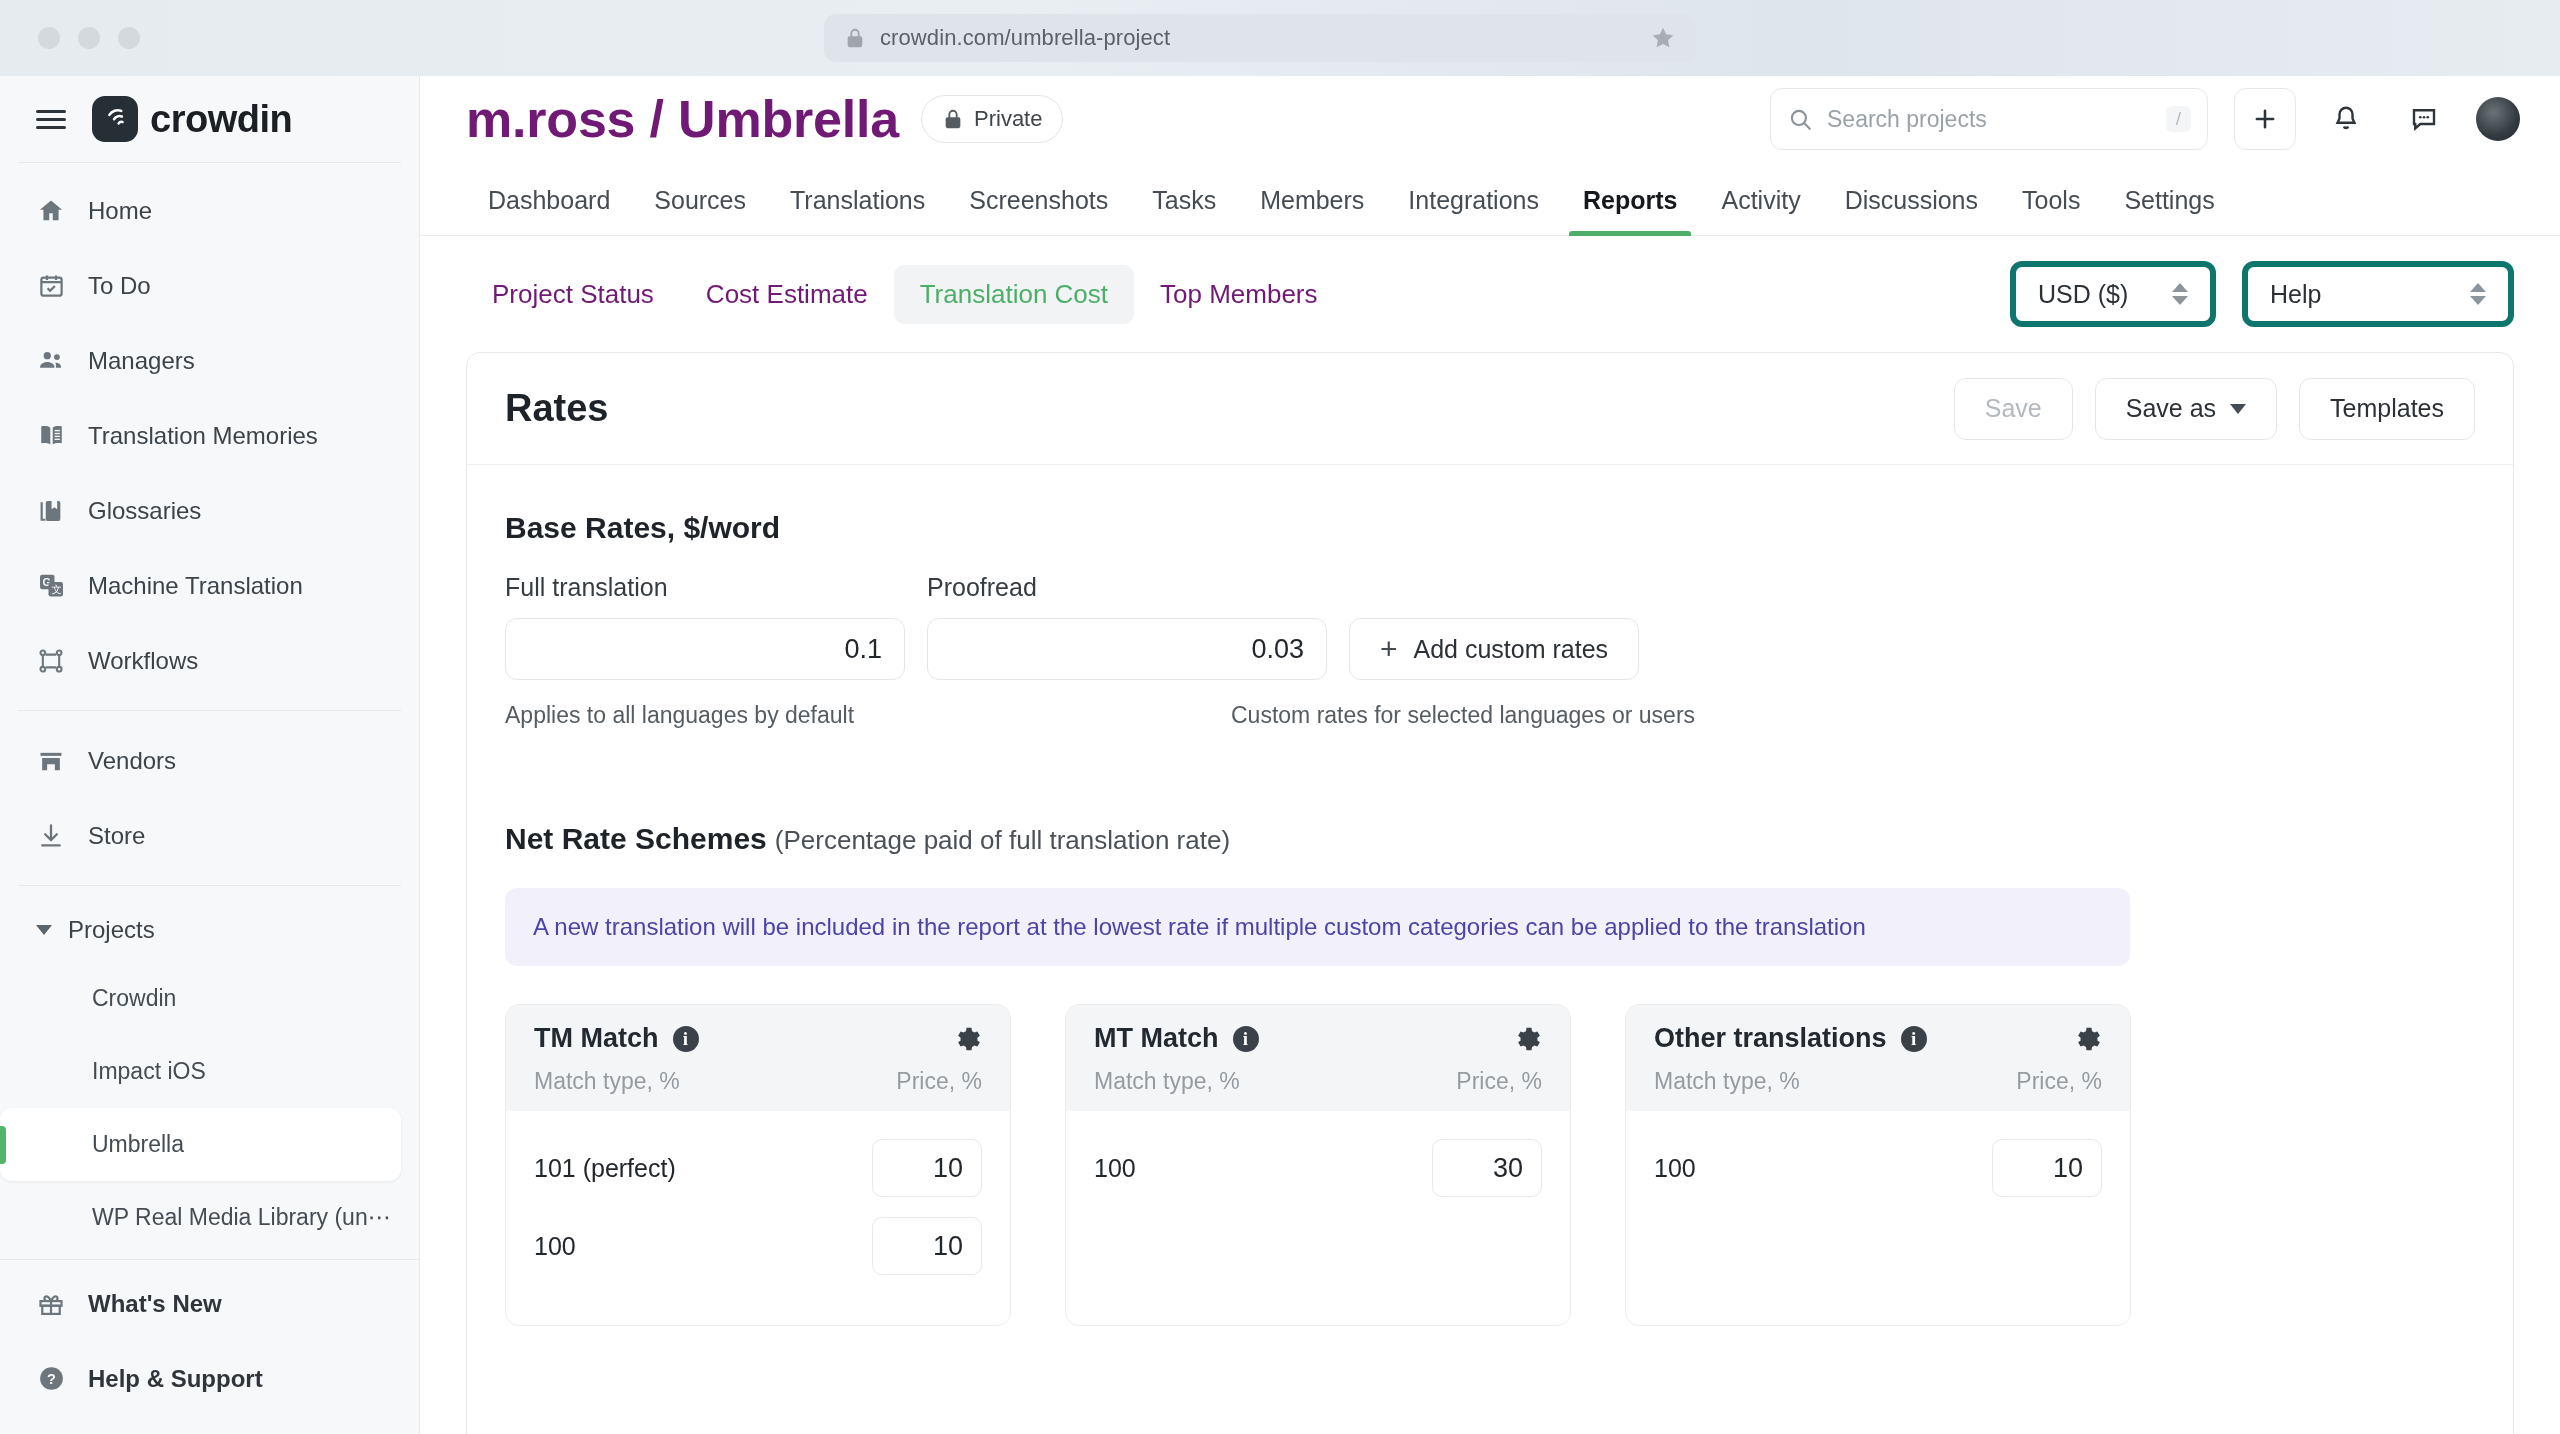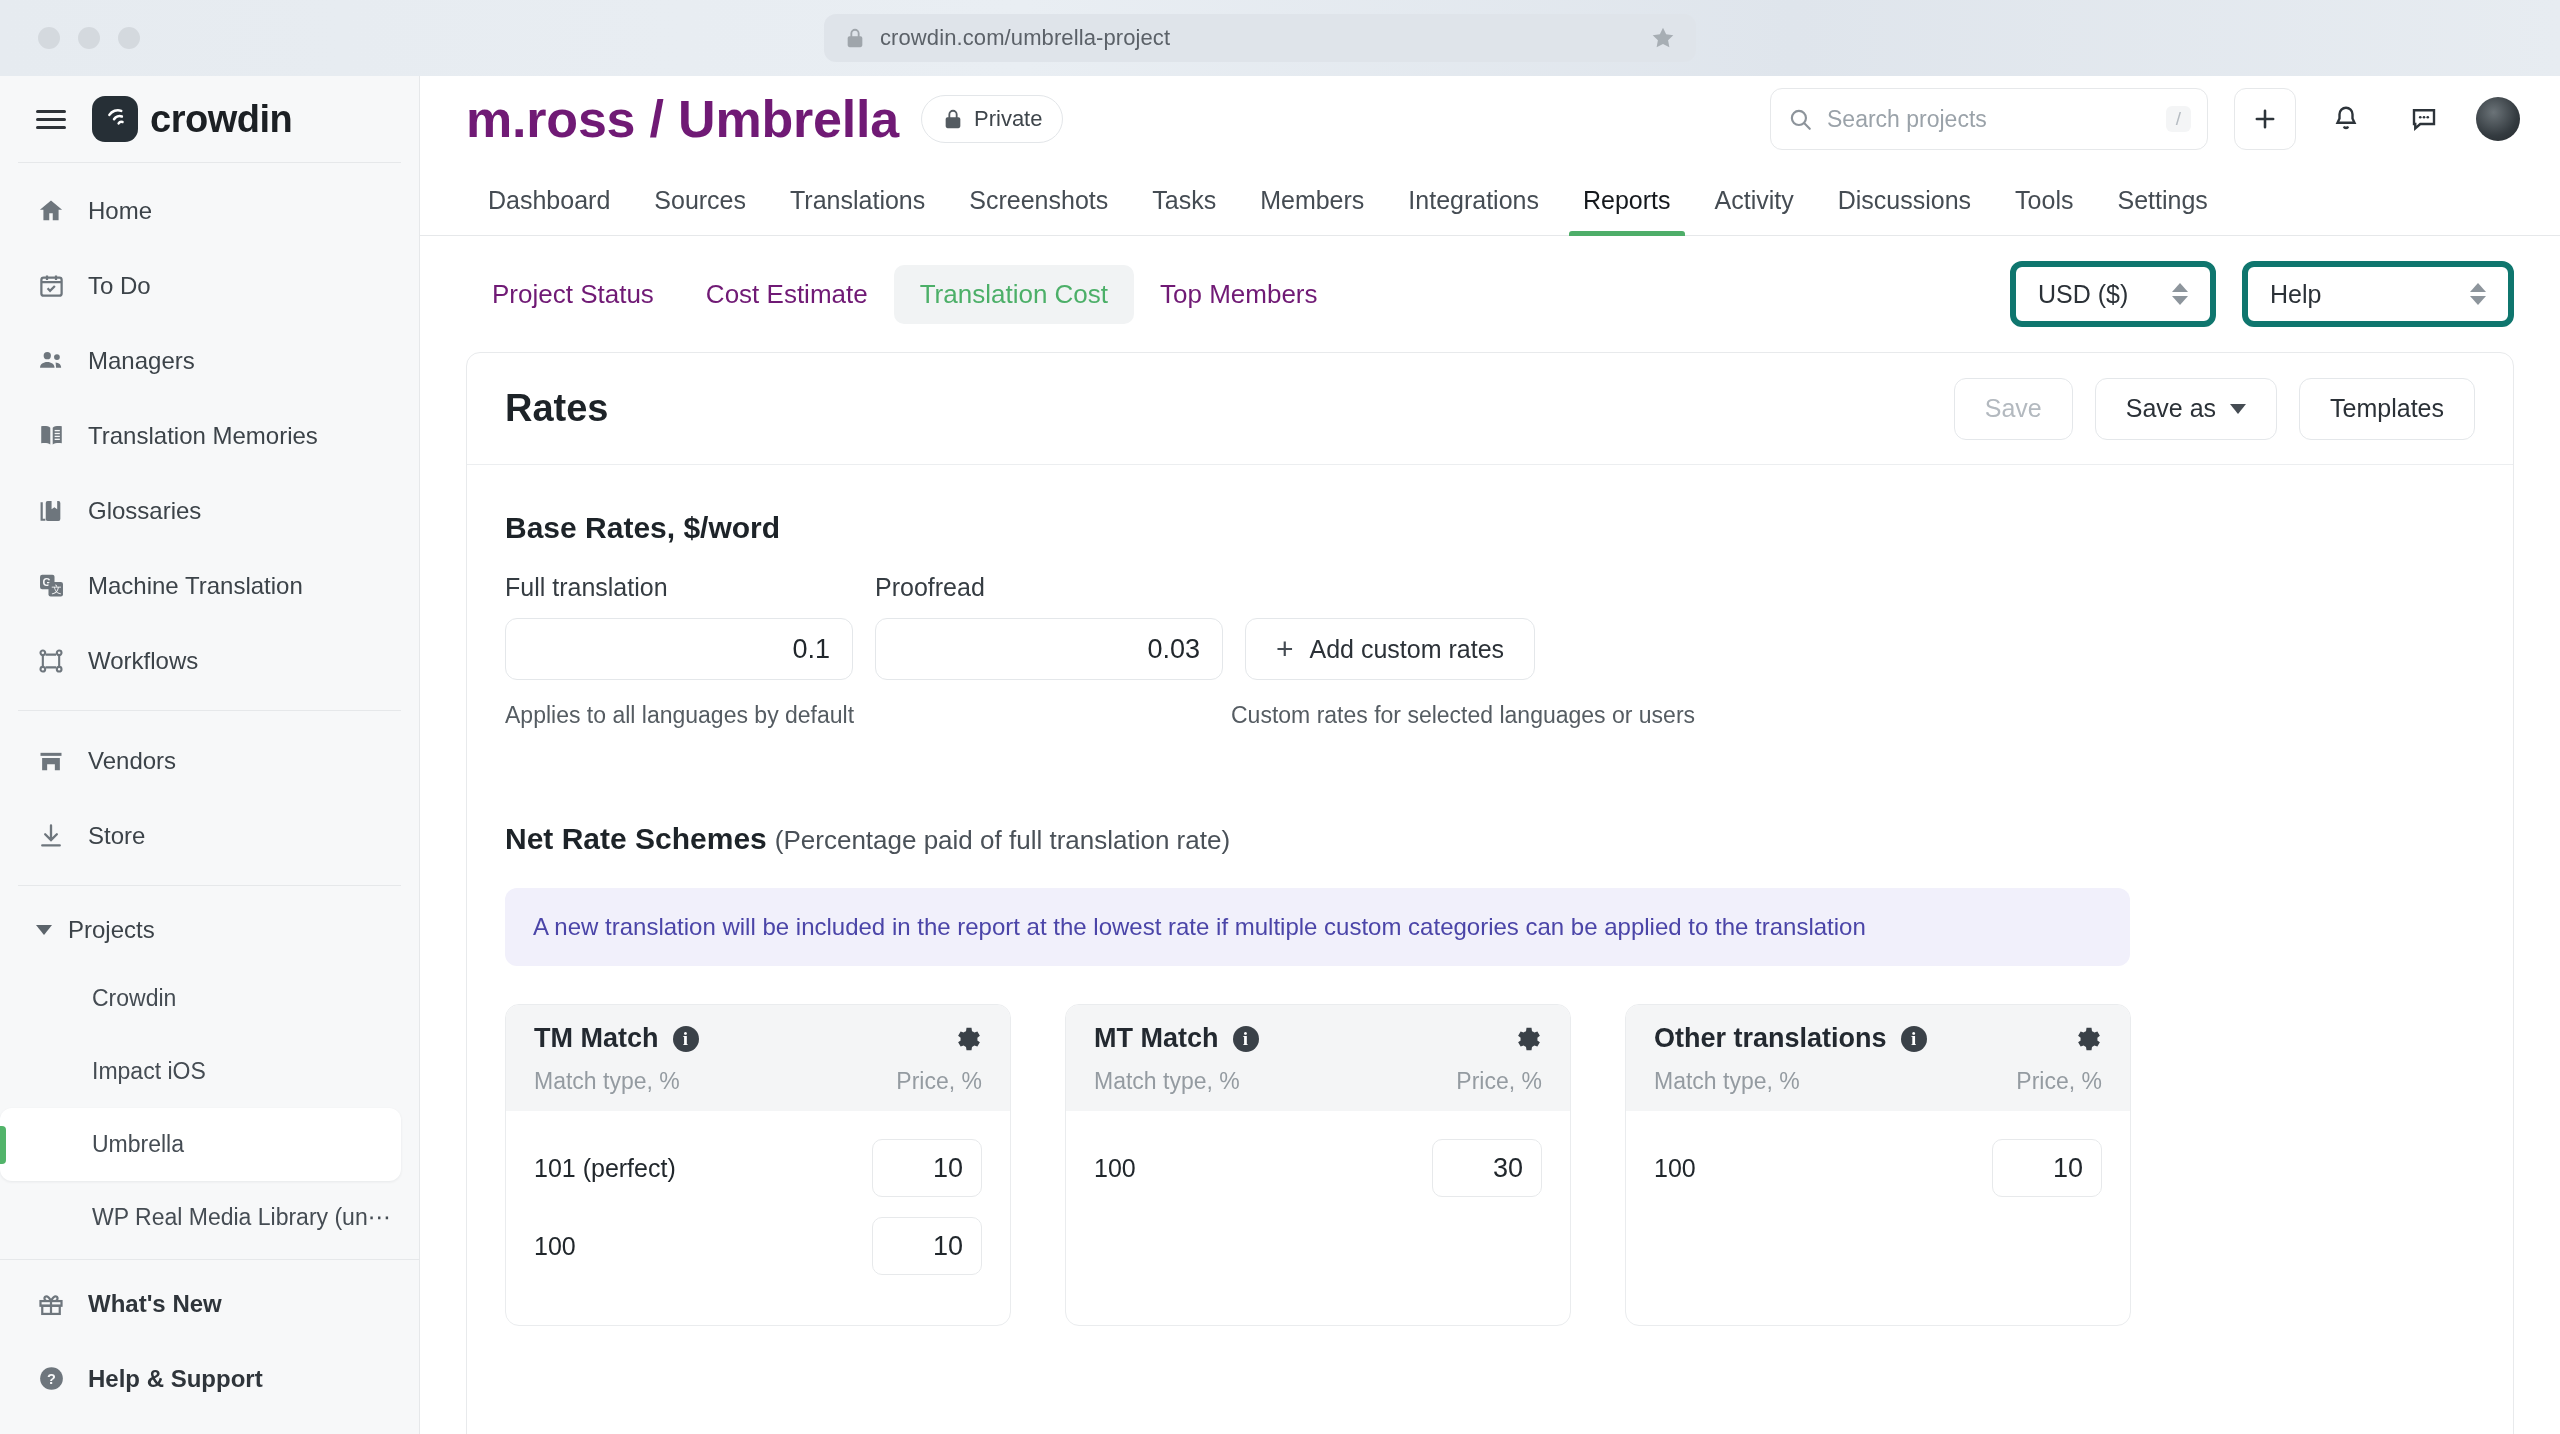--- a/index.html
+++ b/index.html
@@ -97,21 +97,21 @@
   #search-box .ph { flex:1; font-size: 23px; color:#9aa2a9; }
   #slash-key { font-size: 19px; color:#b6bcc2; background:#f4f5f6; border-radius:6px; padding: 2px 10px; }
   #add-btn { width: 62px; height:62px; margin-left: 26px; border:1px solid #e6e8ea; border-radius:12px; display:flex;align-items:center;justify-content:center; background:#fff; cursor:pointer; }
   .hdr-icon-btn { width:56px;height:56px;margin-left:22px;display:flex;align-items:center;justify-content:center;cursor:pointer; }
   #avatar { width: 44px;height:44px;border-radius:50%;margin-left:24px;
     background: radial-gradient(circle at 40% 35%, #6b7378 0%, #343b40 60%, #23282c 100%); cursor:pointer; }
 
   
   #main-tabs { height: 74px; display:flex; align-items:flex-end; gap: 0; padding: 0 46px; border-bottom:1px solid #e6e8ea; }
   .mtab { font-size: 25px; color:#454c53; padding: 0 22px 20px; cursor:pointer; position:relative; }
-  .mtab.active { color:#15191d; font-weight:400; }
+  .mtab.active { color:#15191d; font-weight:700; }
   .mtab.active::after { content:""; position:absolute; left:8px; right:8px; bottom:-1px; height:5px; background:#4eae69; border-radius:3px 3px 0 0; }
 
   
   #subtab-row { height: 116px; display:flex; align-items:center; padding: 0 46px; }
   .stab { font-size: 26px; color:#701a75; padding: 14px 26px; border-radius: 10px; cursor:pointer; }
   .stab.active { color:#4caf68; background:#f1f3f4; }
   #subtab-spacer { flex: 1; }
   .select-box {
     height: 66px; border:6px solid #0f766e; border-radius: 12px; background:#fff;
     display:flex; align-items:center; padding: 0 22px; gap: 18px; cursor:pointer; margin-left: 26px;
@@ -142,21 +142,21 @@
   .caret-dn { width:0;height:0;border-left:8px solid transparent;border-right:8px solid transparent;border-top:10px solid #454c53; }
 
   #panel-body { padding: 46px 38px 0; }
   .sec-title { font-size: 30px; font-weight: 600; color:#1d2328; }
   .sec-title .sub { font-size: 26px; font-weight:400; color:#4a5158; margin-left:8px; }
 
   #base-rates-fields { display:flex; align-items:flex-end; gap: 22px; margin-top: 28px; }
   .field-col { display:flex; flex-direction:column; }
   .field-lbl { font-size: 25px; color:#353c42; margin-bottom: 16px; }
   .num-input {
-    width: 348px; height: 62px; border:1px solid #e4e7ea; border-radius: 12px; background:#fff;
+    width: 400px; height: 62px; border:1px solid #e4e7ea; border-radius: 12px; background:#fff;
     display:flex; align-items:center; justify-content:flex-end; padding-right: 22px;
     font-size: 27px; color:#21272c;
   }
   #add-custom-rates {
     height: 62px; border:1px solid #e4e7ea; border-radius:12px; background:#fff;
     display:flex; align-items:center; gap:16px; padding: 0 30px; font-size: 25px; color:#2b3137; cursor:pointer;
   }
   .plus-glyph { font-size: 30px; color:#454c53; line-height:1; }
   #base-hints { display:flex; margin-top: 22px; position:relative; height: 34px; }
   #hint-left { font-size: 23px; color:#555c62; }

